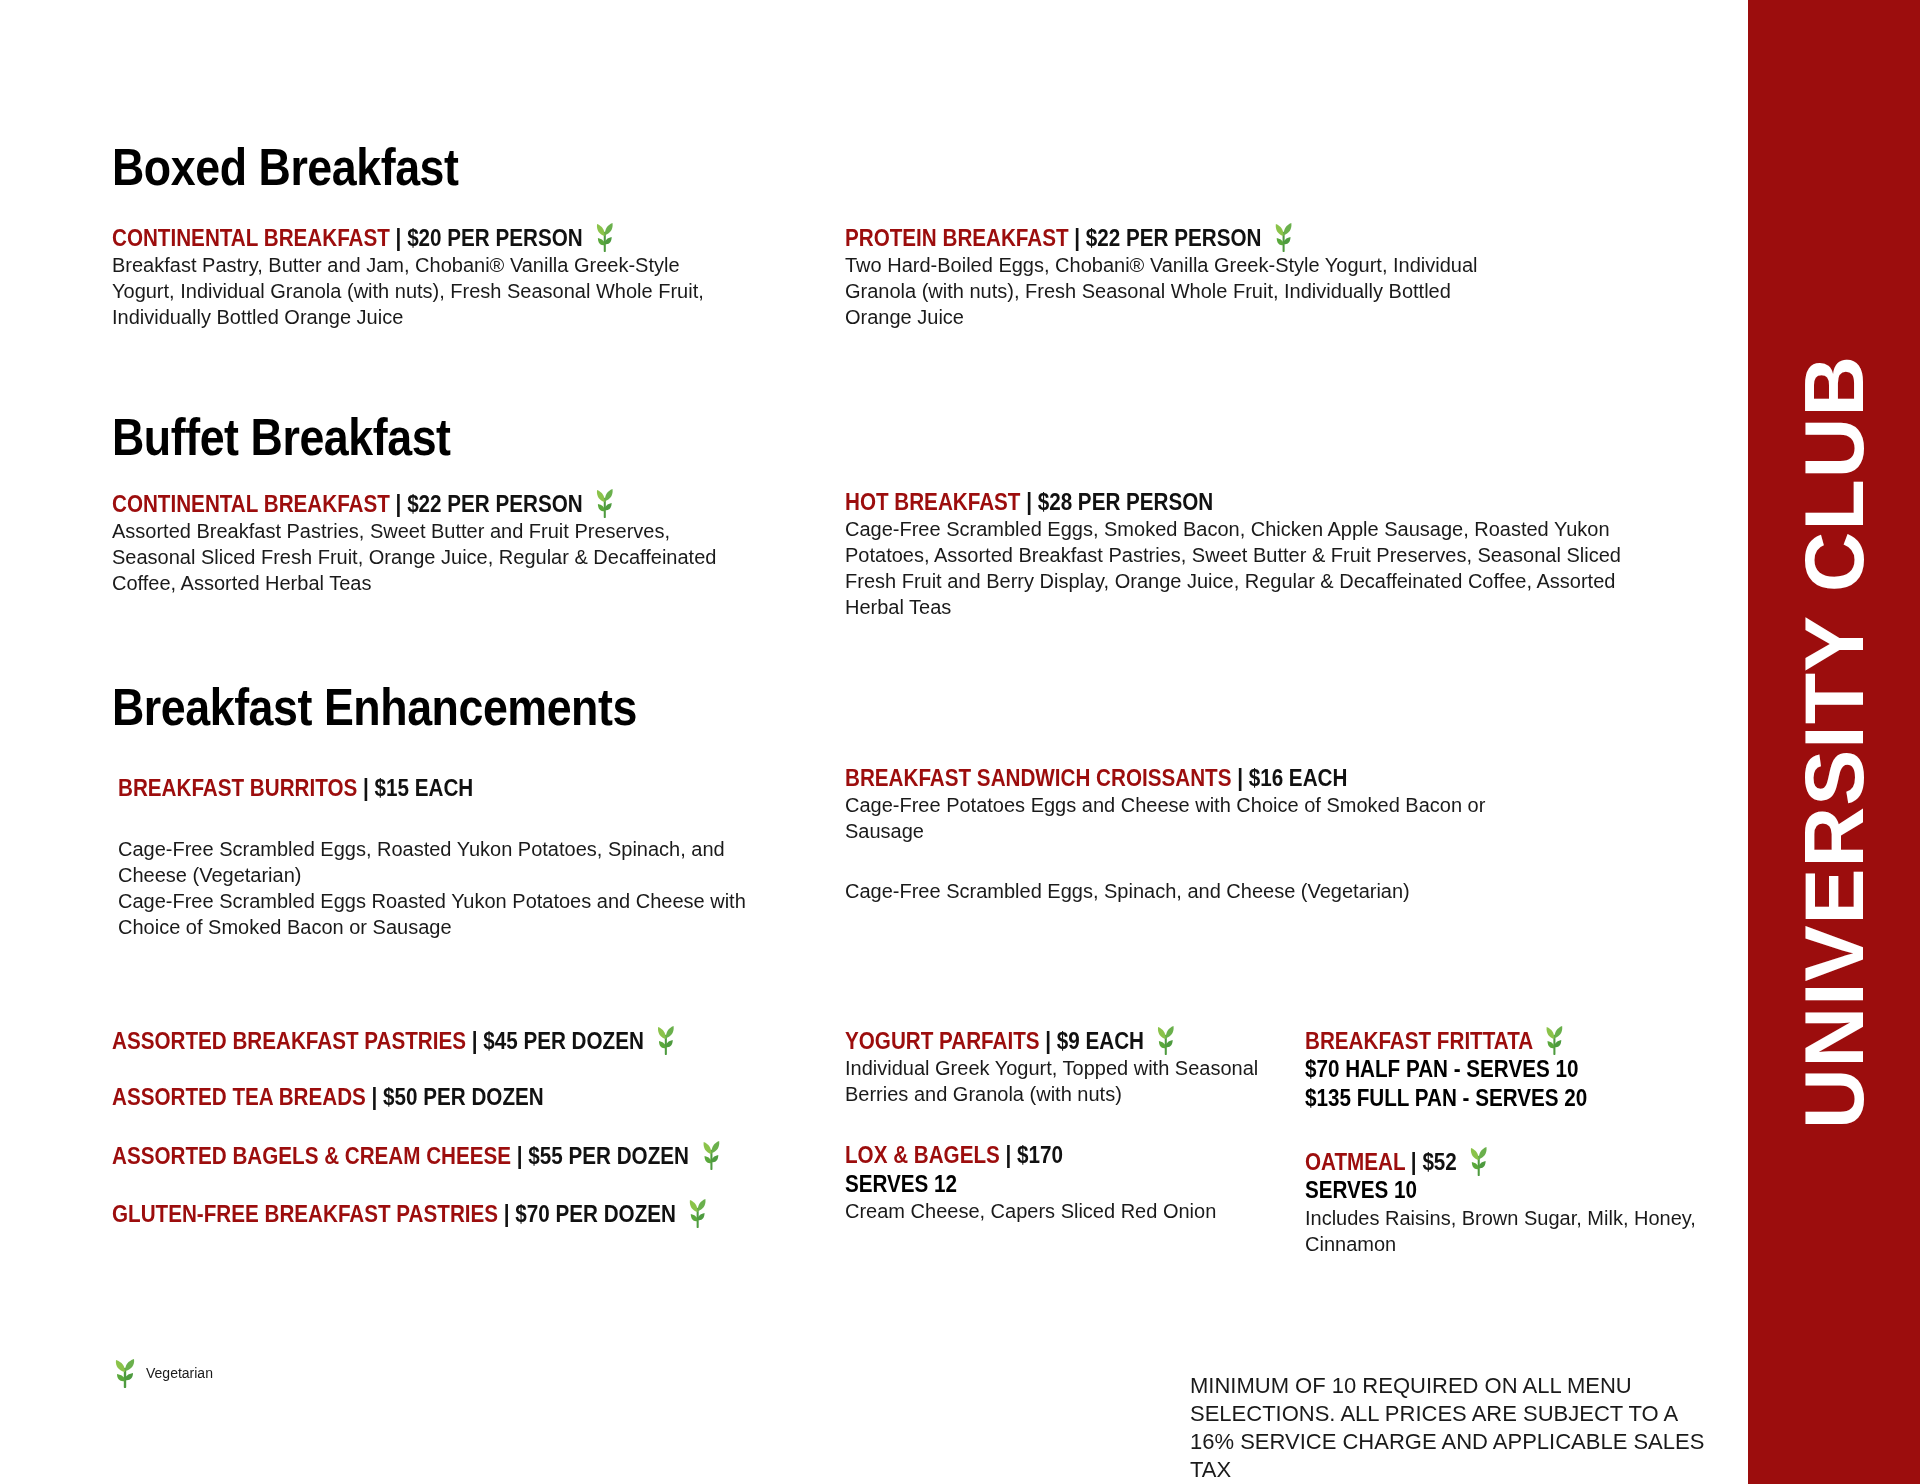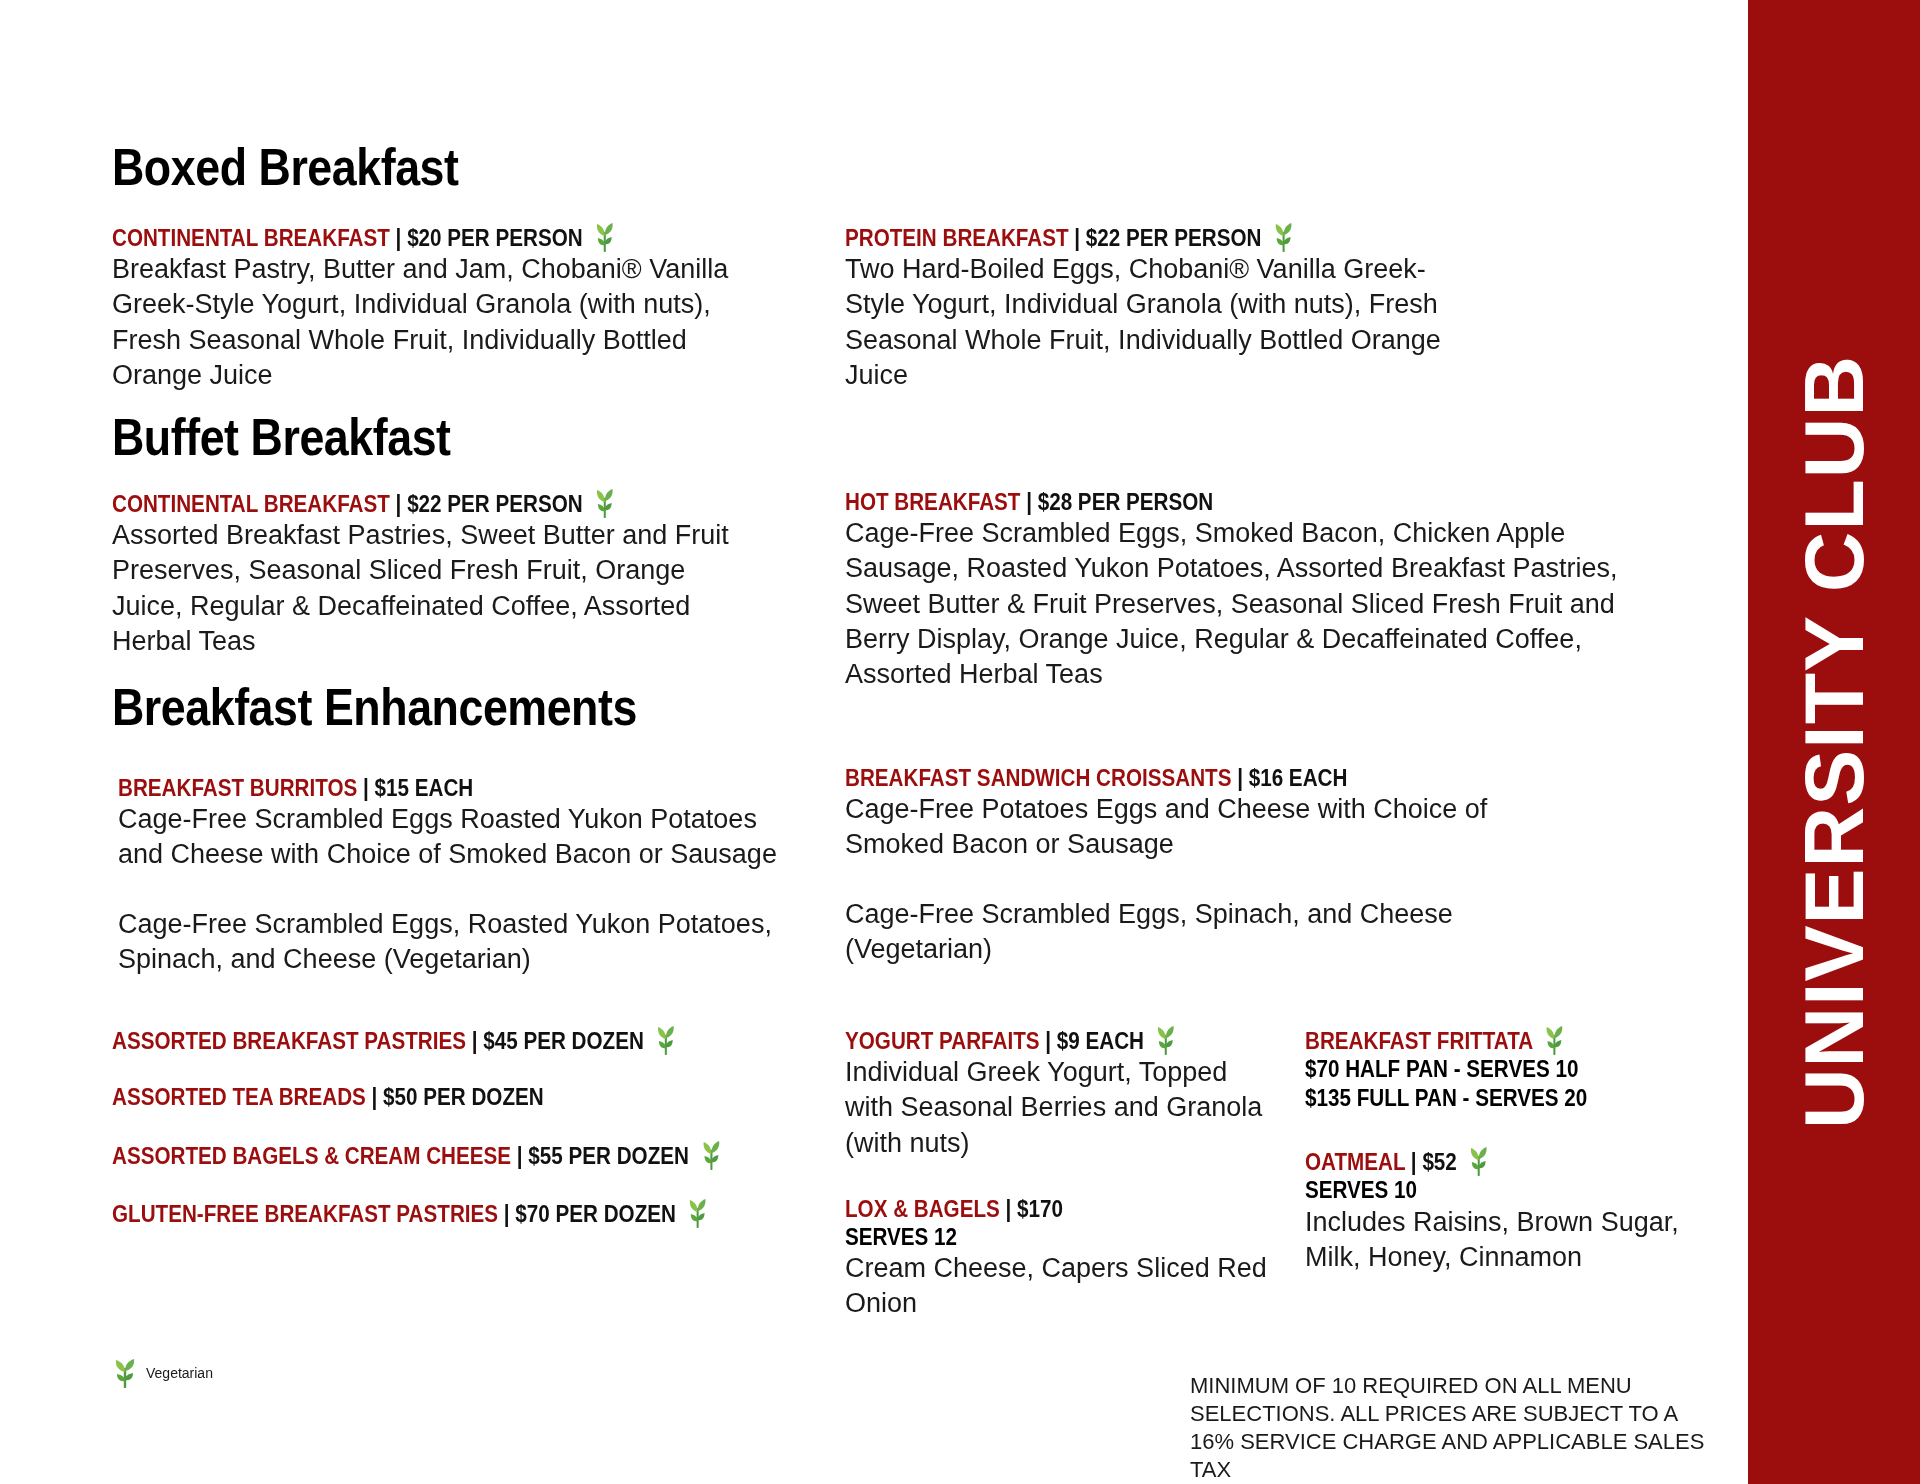--- a/index.html
+++ b/index.html
@@ -89,21 +89,21 @@
     color: #000000;
     display: block;
     transform: scaleX(0.86);
     transform-origin: left center;
     white-space: nowrap;
   }
 
   .desc {
     font-family: "Liberation Sans", sans-serif;
     font-weight: 400;
-    font-size: 27px;
+    font-size: 20px;
     line-height: 1.30;
     color: #1a1a1a;
   }
 
   
   .sprout {
     display: inline-block;
     vertical-align: -6px;
     width: 26px;
     height: 30px;
@@ -231,22 +231,22 @@
     </div>
 
     <div class="blk section-title" id="t-enh">Breakfast Enhancements</div>
 
     <div class="blk" id="enh-left">
       <span class="item-head">
         <span class="name">BREAKFAST BURRITOS</span>
         <span class="sep">|</span>
         <span class="price">$15 EACH</span>
       </span>
+      <div class="desc gap-block">Cage-Free Scrambled Eggs, Roasted Yukon Potatoes, Spinach, and Cheese (Vegetarian)</div>
       <div class="desc">Cage-Free Scrambled Eggs Roasted Yukon Potatoes and Cheese with Choice of Smoked Bacon or Sausage</div>
-      <div class="desc gap-block">Cage-Free Scrambled Eggs, Roasted Yukon Potatoes, Spinach, and Cheese (Vegetarian)</div>
     </div>
 
     <div class="blk" id="enh-right">
       <span class="item-head">
         <span class="name">BREAKFAST SANDWICH CROISSANTS</span>
         <span class="sep">|</span>
         <span class="price">$16 EACH</span>
       </span>
       <div class="desc">Cage-Free Potatoes Eggs and Cheese with Choice of Smoked Bacon or Sausage</div>
       <div class="desc gap-block">Cage-Free Scrambled Eggs, Spinach, and Cheese (Vegetarian)</div>

